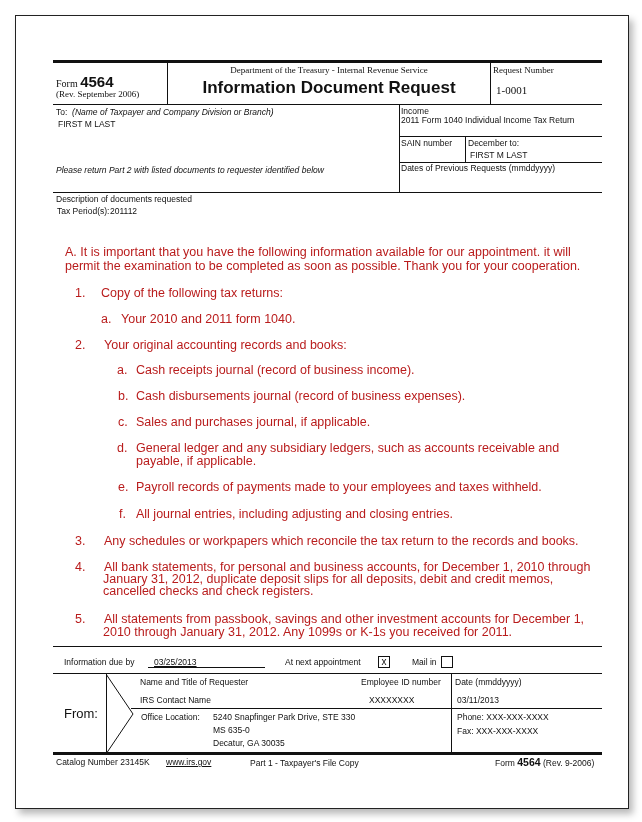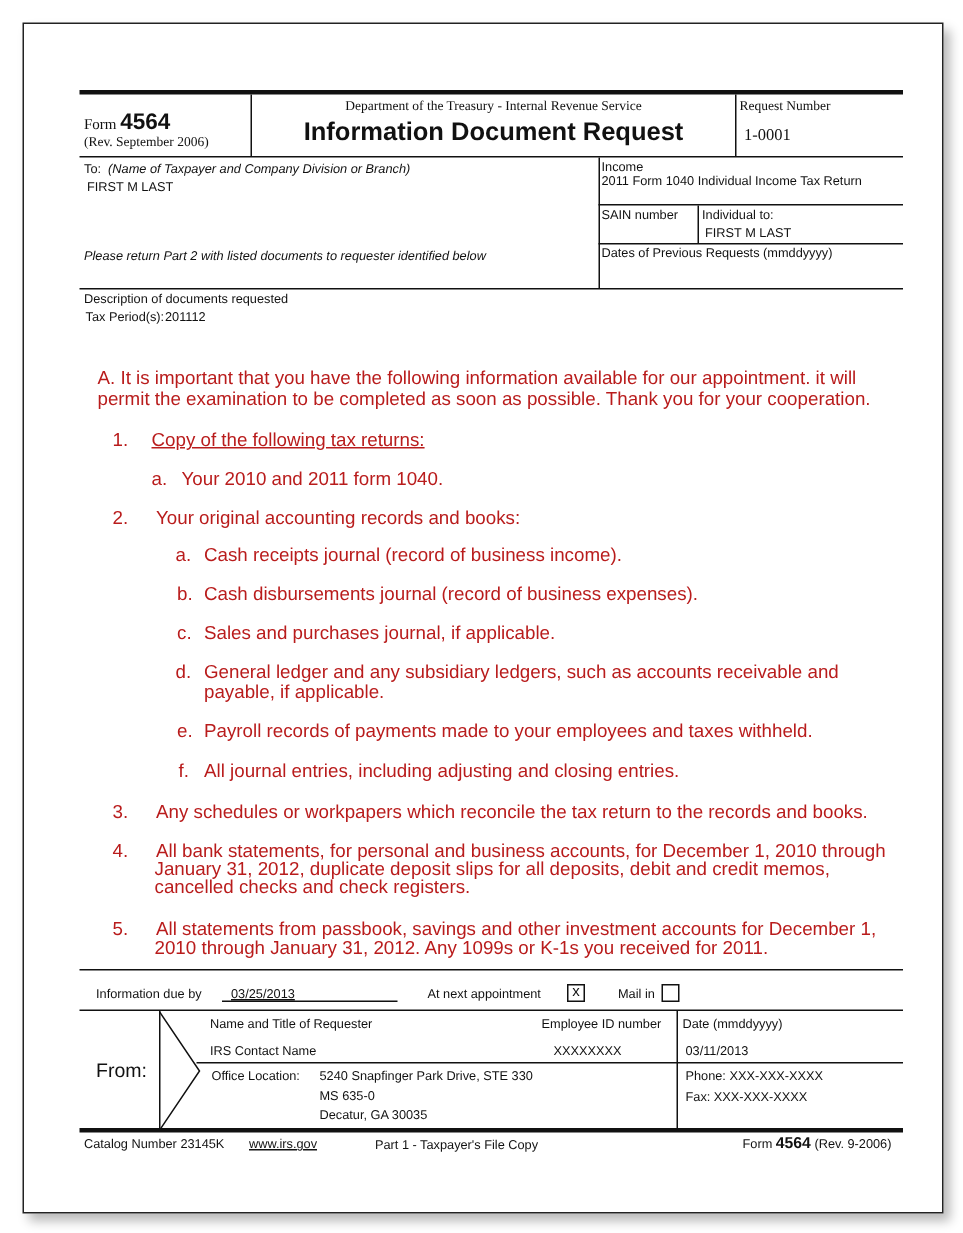--- a/index.html
+++ b/index.html
@@ -34,36 +34,36 @@
 <div class="t small" style="left:58px;top:119px;">FIRST M LAST</div>
 <div class="t small" style="left:56px;top:165px;font-style:italic;">Please return Part 2 with listed documents to requester identified below</div>
 
 <div class="vl" style="left:399px;top:105px;height:87px;"></div>
 <div class="t small" style="left:401px;top:106px;">Income</div>
 <div class="t small" style="left:401px;top:115px;">2011 Form 1040 Individual Income Tax Return</div>
 <div class="hl" style="left:399px;top:136px;width:203px;height:1px;"></div>
 <div class="t small" style="left:401px;top:138px;">SAIN number</div>
 <div class="t small" style="left:401px;top:150px;"></div>
 <div class="vl" style="left:465px;top:137px;height:25px;"></div>
-<div class="t small" style="left:468px;top:138px;">Individual to:</div>
+<div class="t small" style="left:468px;top:138px;">December to:</div>
 <div class="t small" style="left:470px;top:150px;">FIRST M LAST</div>
 <div class="hl" style="left:399px;top:162px;width:203px;height:1px;"></div>
 <div class="t small" style="left:401px;top:163px;">Dates of Previous Requests (mmddyyyy)</div>
 <div class="t small" style="left:401px;top:176px;"></div>
 <div class="hl" style="left:53px;top:192px;width:549px;height:1px;"></div>
 
 <div class="t small" style="left:56px;top:194px;">Description of documents requested</div>
 <div class="t small" style="left:57px;top:206px;">Tax Period(s):</div>
 <div class="t small" style="left:110px;top:206px;">201112</div>
 
 <div class="t body" style="left:65px;top:245px;">A. It is important that you have the following information available for our appointment. it will</div>
 <div class="t body" style="left:65px;top:259px;">permit the examination to be completed as soon as possible. Thank you for your cooperation.</div>
 
 <div class="t body" style="left:75px;top:286px;">1.</div>
-<div class="t body" style="left:101px;top:286px;text-decoration:underline;">Copy of the following tax returns:</div>
+<div class="t body" style="left:101px;top:286px;">Copy of the following tax returns:</div>
 <div class="t body" style="left:101px;top:312px;">a.</div>
 <div class="t body" style="left:121px;top:312px;">Your 2010 and 2011 form 1040.</div>
 
 <div class="t body" style="left:75px;top:338px;">2.</div>
 <div class="t body" style="left:104px;top:338px;text-align:right;">Your original accounting records and books:</div>
 <div class="t body" style="left:117px;top:363px;">a.</div>
 <div class="t body" style="left:136px;top:363px;">Cash receipts journal (record of business income).</div>
 <div class="t body" style="left:118px;top:389px;">b.</div>
 <div class="t body" style="left:136px;top:389px;">Cash disbursements journal (record of business expenses).</div>
 <div class="t body" style="left:118px;top:415px;">c.</div>

